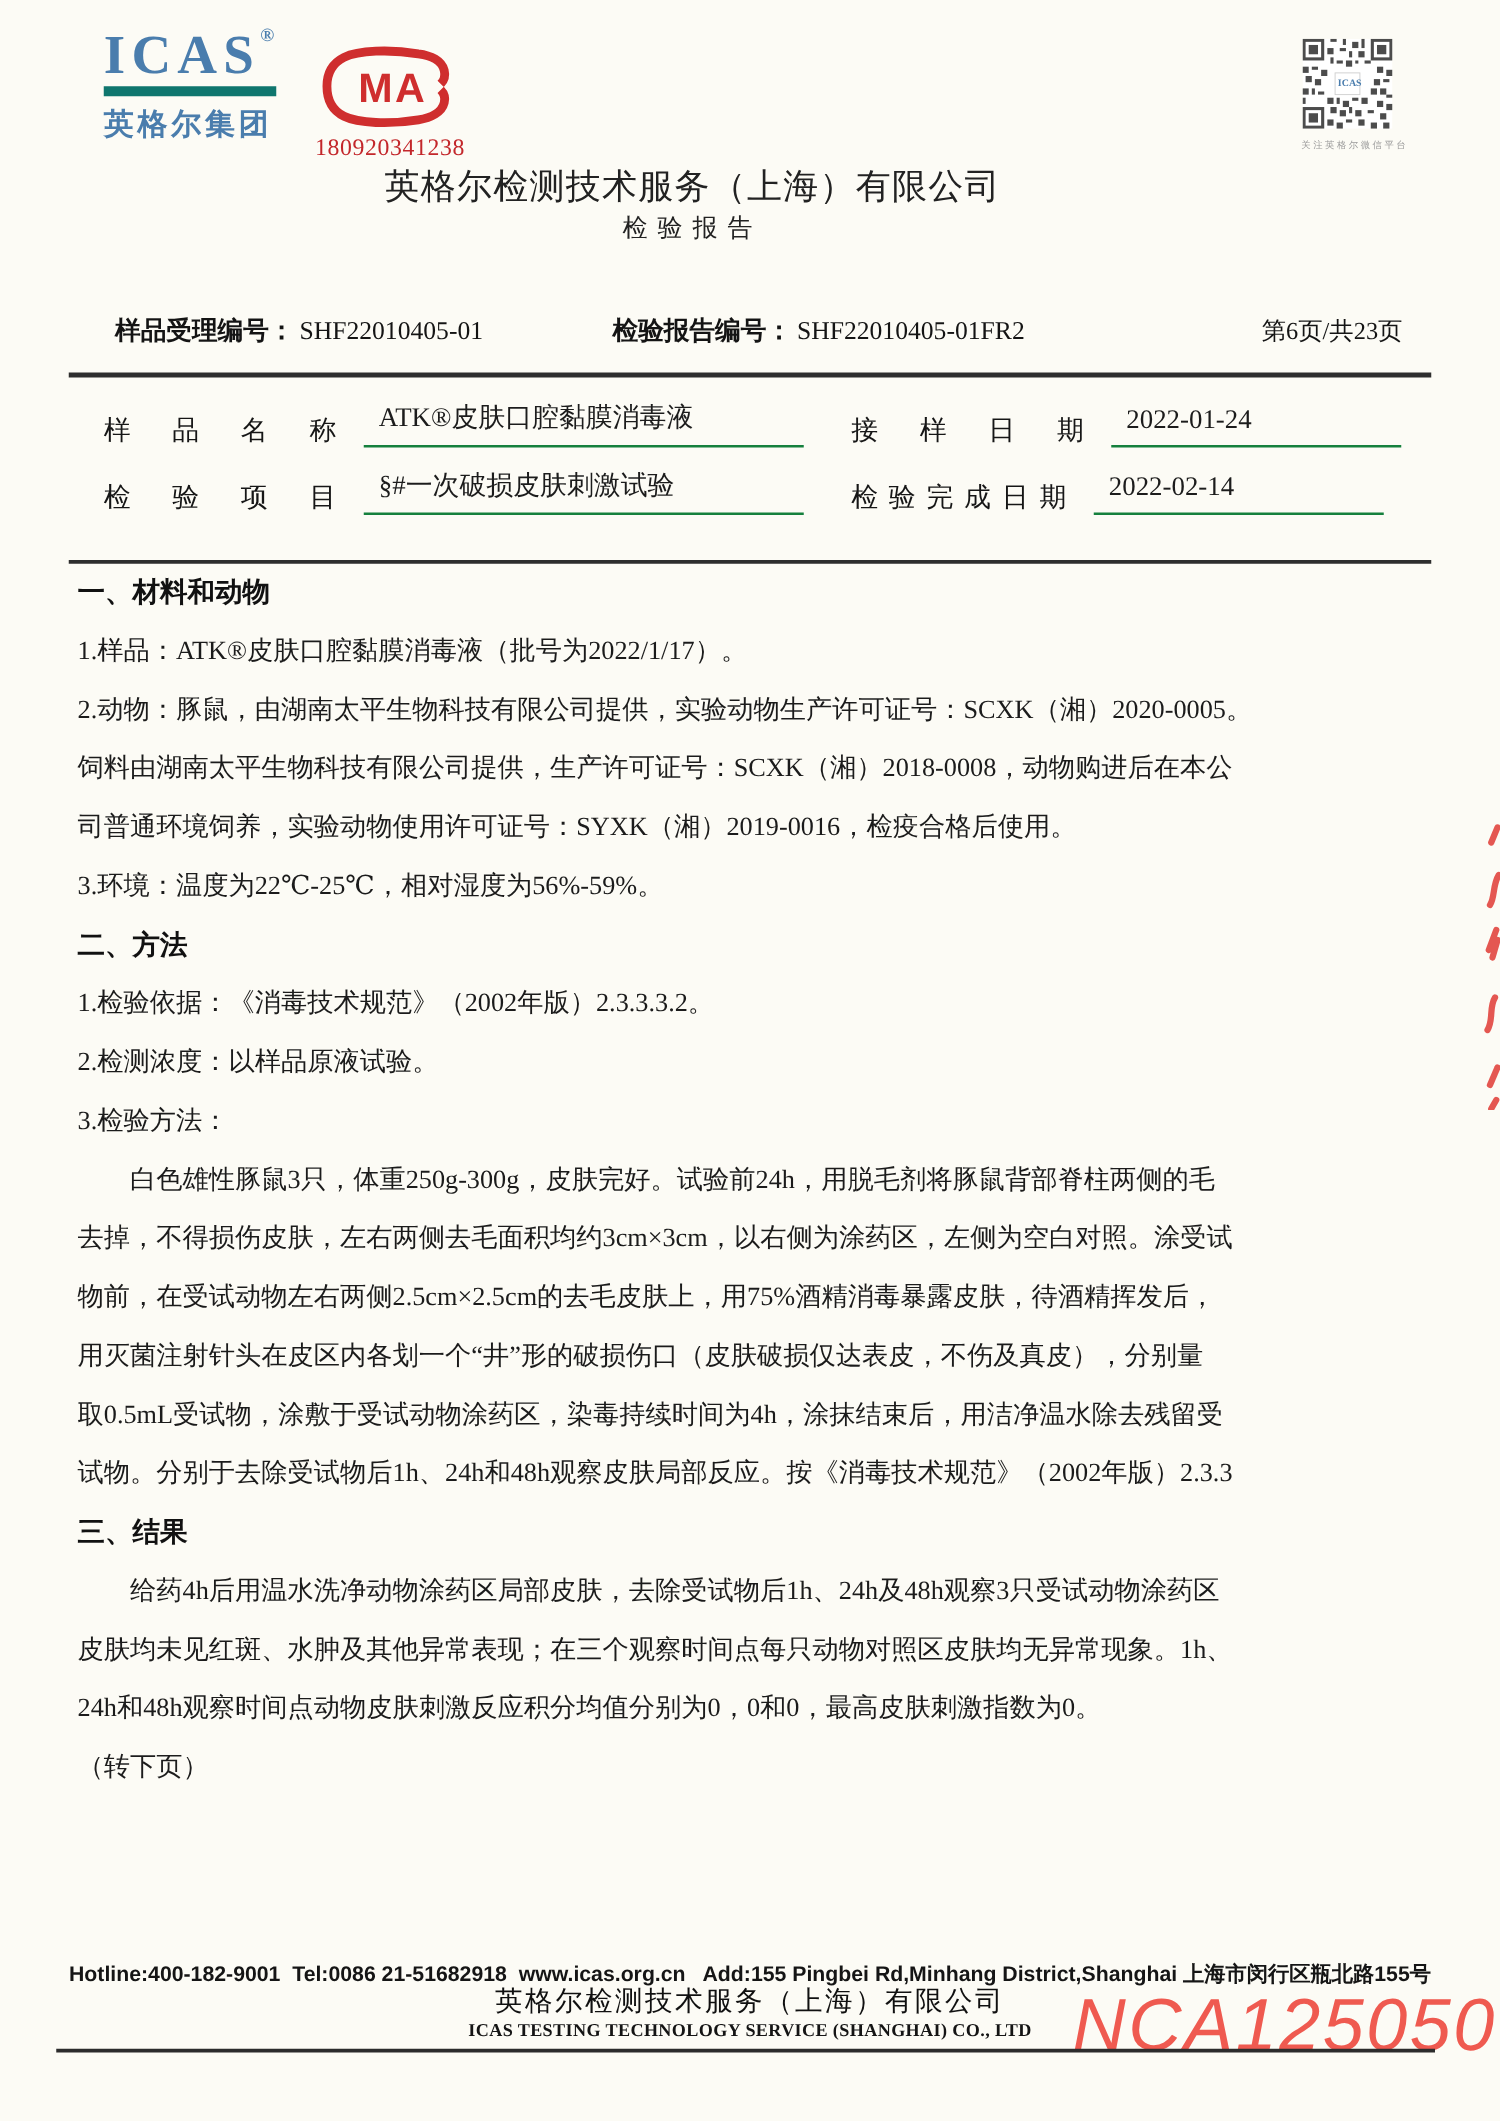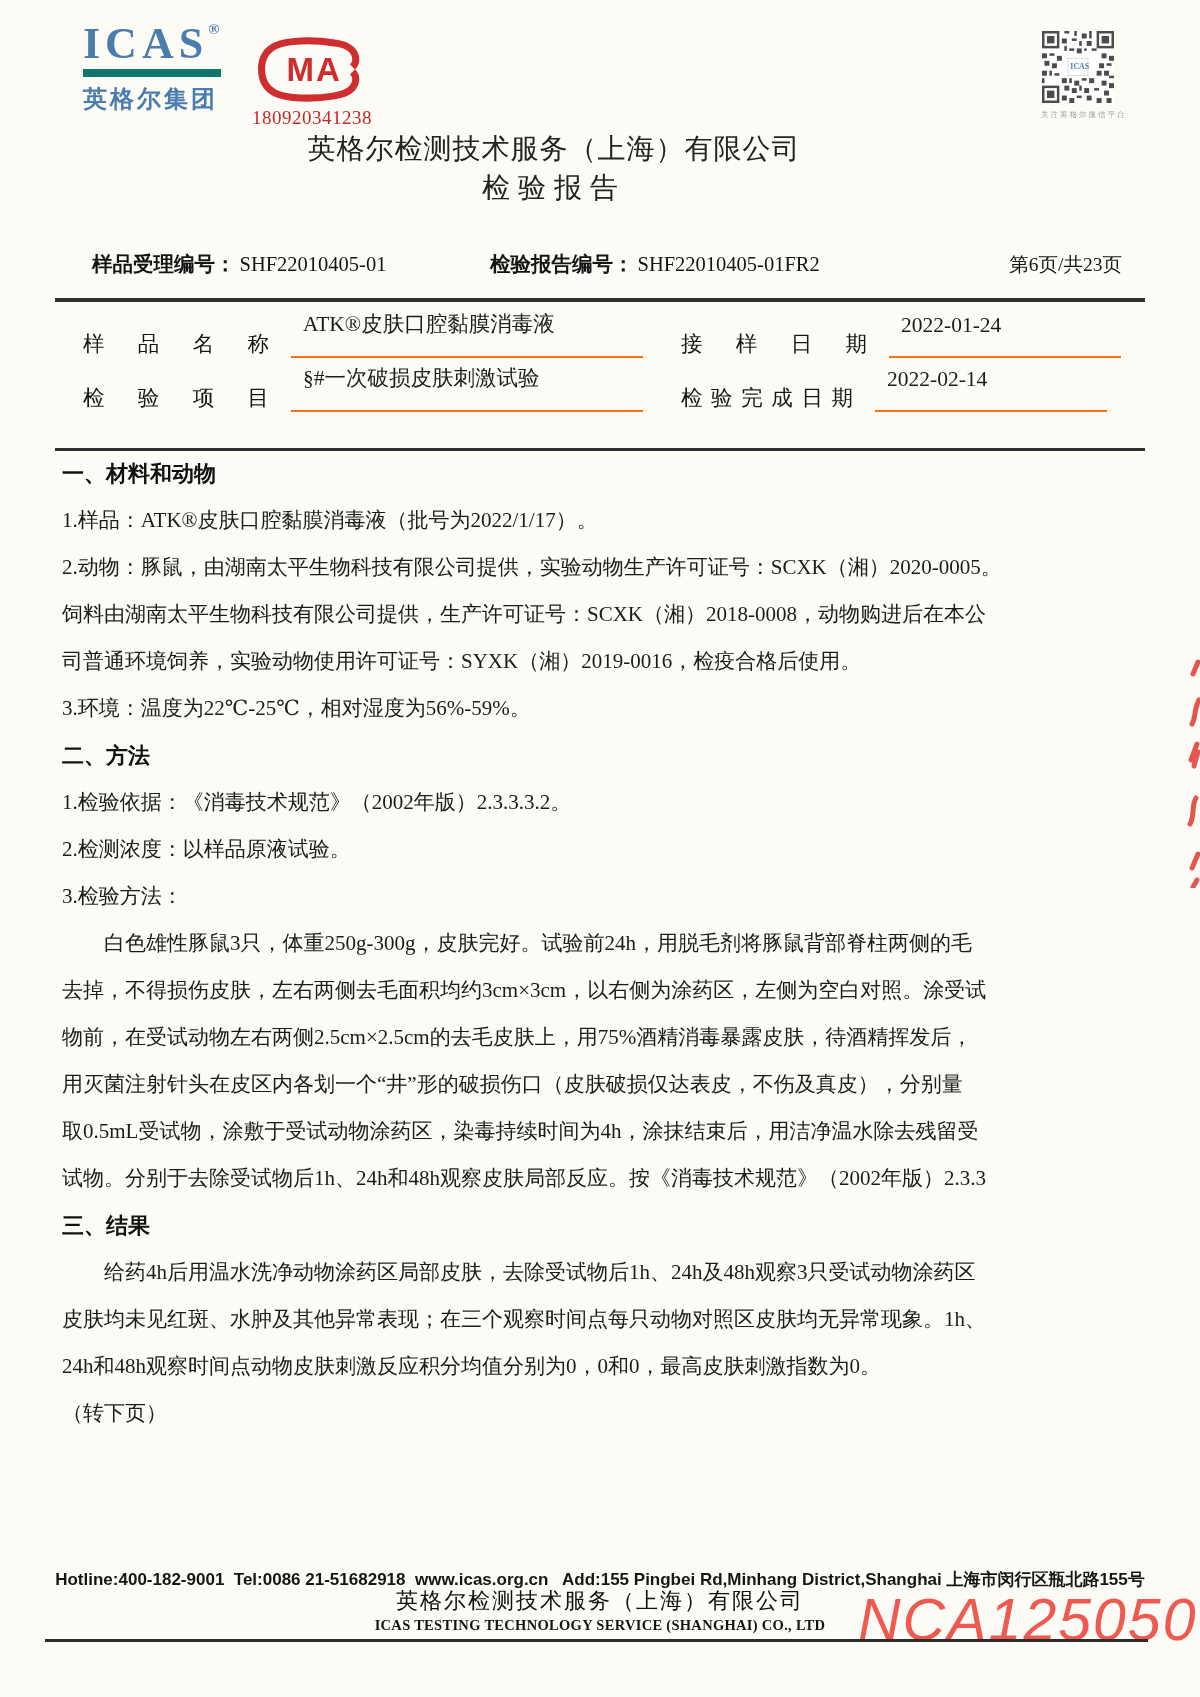--- a/index.html
+++ b/index.html
@@ -22,38 +22,38 @@
   .icas-reg{font-size:15px;vertical-align:top;letter-spacing:0;}
   .icas-group{
     color:#4a7dad;font-size:24px;font-weight:bold;letter-spacing:3px;
     font-family:"Liberation Sans","DejaVu Sans",sans-serif;margin-top:6px;
   }
   .cma-area{top:36px;left:240px;width:120px;text-align:center;margin-left:12px;}
   .cma-number{color:#c3272b;font-size:19px;letter-spacing:0.5px;margin-top:1px;font-family:"Liberation Serif",serif;}
   .qr-area{top:31px;left:1041px;width:74px;text-align:center;}
   .qr-caption{font-size:7.5px;color:#9a9a9a;letter-spacing:2px;margin-top:3px;font-family:"Liberation Sans",sans-serif;white-space:nowrap;}
   .company-title{top:130px;left:0;right:92px;text-align:center;font-size:28px;letter-spacing:1px;color:#222;}
-  .report-title{top:169px;left:0;right:92px;text-align:center;font-size:28px;letter-spacing:8px;color:#222;}
+  .report-title{top:169px;left:0;right:92px;text-align:center;font-size:20px;letter-spacing:8px;color:#222;}
   
   .meta-row{top:250px;left:92px;right:78px;display:flex;align-items:baseline;font-size:20.5px;}
   .m-label{font-family:"Liberation Sans","DejaVu Sans",sans-serif;font-weight:bold;color:#141414;}
   .m-val{font-family:"Liberation Serif",serif;color:#141414;text-align:right;}
   .m-group1{width:398px;display:flex;align-items:baseline;gap:4px;}
   .m-group2{flex:1;display:flex;align-items:baseline;gap:4px;}
   .m-page{margin-left:auto;font-size:19.5px;}
   .rule{background:#2e2e2e;}
   .rule1{top:298px;left:55px;right:55px;height:3.5px;}
   .rule2{top:448px;left:55px;right:55px;height:3px;}
   
   .form-area{top:316px;left:70px;right:60px;}
   .form-row{display:flex;align-items:flex-end;font-size:21.5px;height:42px;margin-bottom:12px;}
   .jlabel{display:inline-block;text-align:justify;text-align-last:justify;color:#161616;margin-left:13px;}
   .w4{width:186px;}
   .w6{width:172px;}
-  .uval{display:inline-block;border-bottom:2px solid #f97316;padding:0 8px 18px 12px;}
+  .uval{display:inline-block;border-bottom:2px solid #15803d;padding:0 8px 8px 12px;}
   .v-main{width:332px;margin-left:22px;}
   .v-date{width:212px;margin-left:22px;}
   .lbl2{margin-left:38px;}
   
   .body-area{top:450px;left:62px;right:56px;}
   .sec-title{
     font-family:"Liberation Sans","DejaVu Sans",sans-serif;
     font-weight:bold;font-size:22px;line-height:47px;color:#111;
   }
   .bl{font-size:21px;line-height:47px;color:#1b1b1b;white-space:nowrap;}

